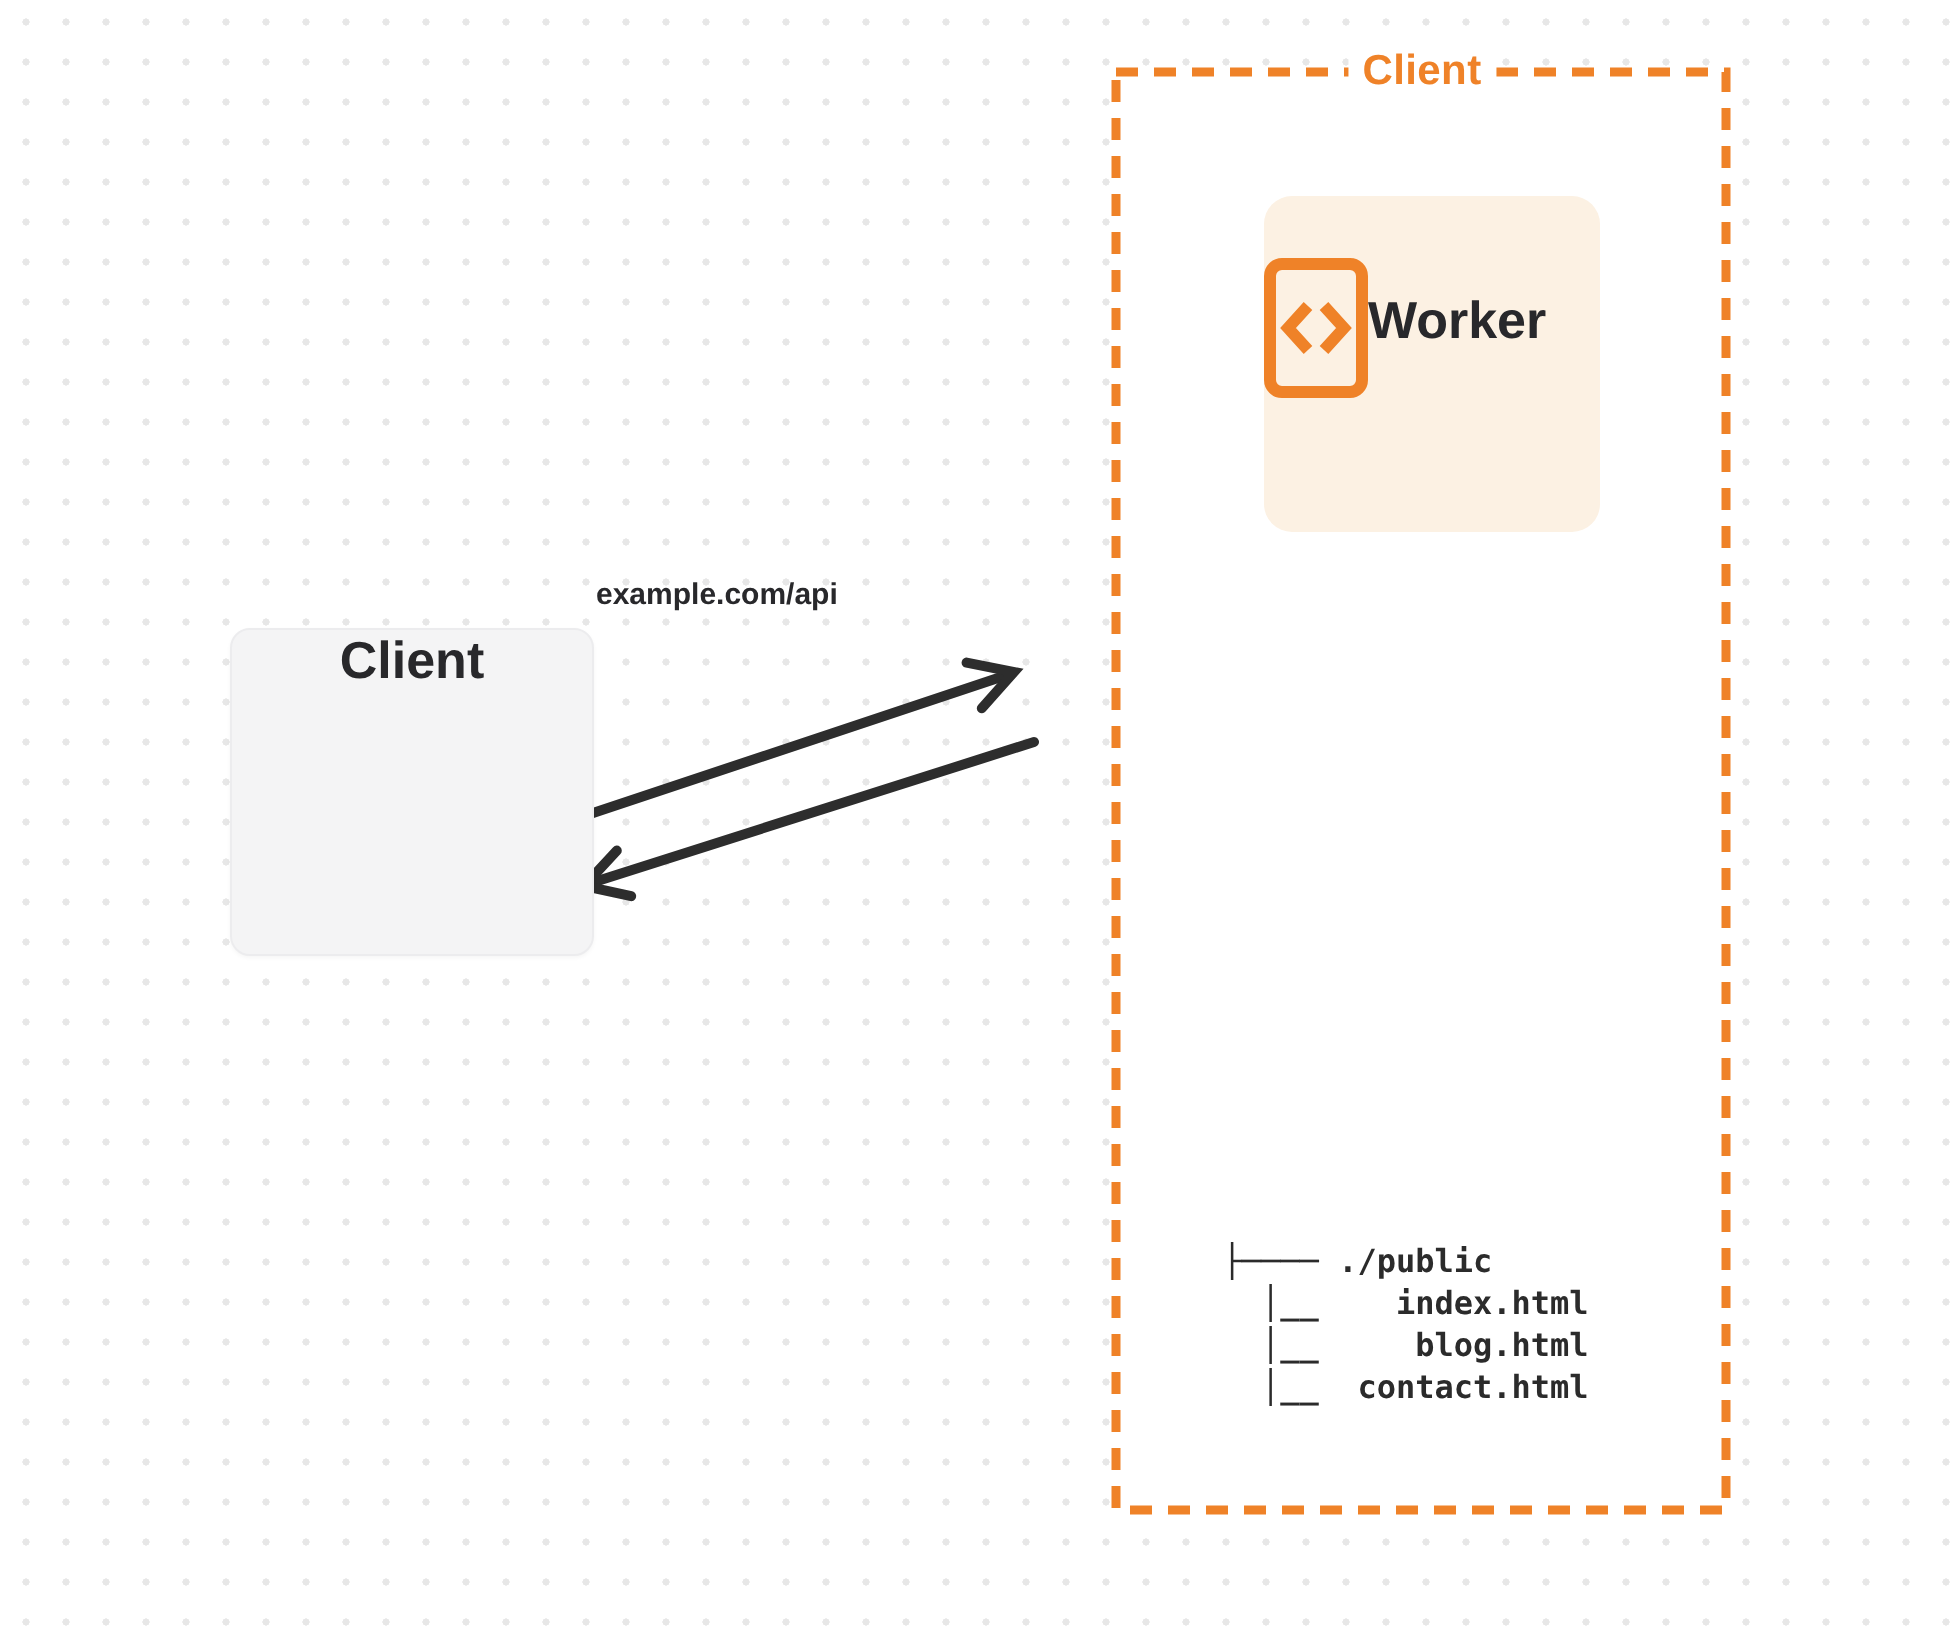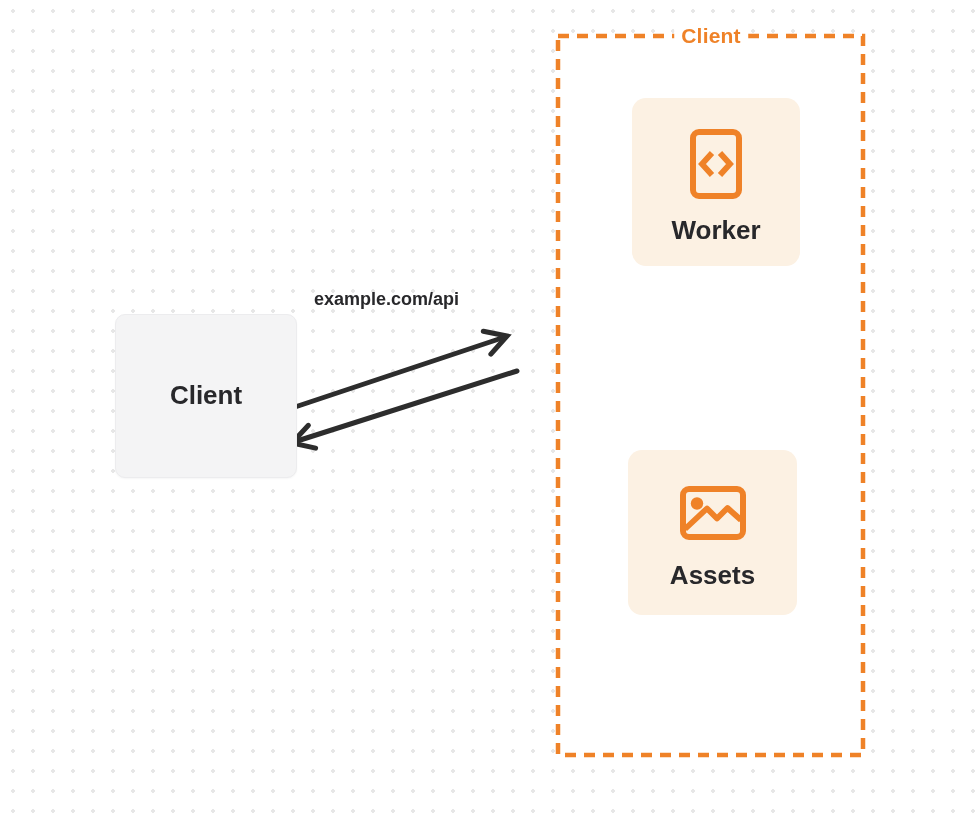--- a/index.html
+++ b/index.html
@@ -54,21 +54,21 @@
     z-index:2;
     background:var(--surface);
     padding:0 7px;
     color:var(--accent);
     font-size:21px;font-weight:700;
     letter-spacing:.2px;
     white-space:nowrap;
   }
   .card{
     position:absolute;z-index:2;
-    display:flex;flex-direction:column;align-items:center;
+    display:flex;flex-direction:row;
     border-radius:14px;
   }
   .card .label{
     color:var(--ink);
     font-size:26px;font-weight:700;
     line-height:1.2;
   }
   .worker-card{
     left:632px;top:98px;width:168px;height:168px;
     background:var(--card-cream);
@@ -86,23 +86,23 @@
     background:var(--card-gray);
     border:1px solid #ececee;
     border-radius:10px;
     box-shadow:0 1px 2px rgba(0,0,0,.04);
     justify-content:center;
     margin-left:34px;
   }
   .icon-stroke{stroke:var(--accent);fill:none;}
   .icon-fill{fill:var(--accent);}
   .api-label{
-    position:absolute;left:314px;top:289px;z-index:2;
+    position:absolute;left:298px;top:289px;z-index:2;
     color:var(--ink);
-    font-size:18px;font-weight:700;
+    font-size:15px;font-weight:700;
     white-space:nowrap;
   }
   .file-tree{
     position:absolute;left:592px;top:620px;z-index:2;
     margin:0;
     font-family:"DejaVu Sans Mono", monospace;
     font-size:16px;font-weight:700;
     line-height:21px;
     color:#2b2b2b;
     white-space:pre;
@@ -135,23 +135,19 @@
 
   <div class="card worker-card">
     <svg width="52" height="70" viewBox="0 0 52 70">
       <rect class="icon-stroke" x="3" y="3" width="46" height="64" rx="6" stroke-width="6"></rect>
       <path class="icon-stroke" d="M22 24 L12 35 L22 46" stroke-width="5.8"></path>
       <path class="icon-stroke" d="M30 24 L40 35 L30 46" stroke-width="5.8"></path>
     </svg>
     <div class="label">Worker</div>
   </div>
 
-  <div class="card assets-card">
-    <svg width="66" height="54" viewBox="0 0 66 54">
-      <rect class="icon-stroke" x="3" y="3" width="60" height="48" rx="6" stroke-width="6"></rect>
-      <circle class="icon-fill" cx="17" cy="17.5" r="6.2"></circle>
-      <path class="icon-stroke" d="M5 43 L27 22.5 L37 32.5 L47.5 22 L61 34" stroke-width="5.8" stroke-linejoin="round"></path>
-    </svg>
-    <div class="label">Assets</div>
-  </div>
 
+  <pre class="file-tree">  ├──── ./public
+    │__    index.html
+    │__     blog.html
+    │__  contact.html</pre>
 
 </div>
 
 </body></html>

